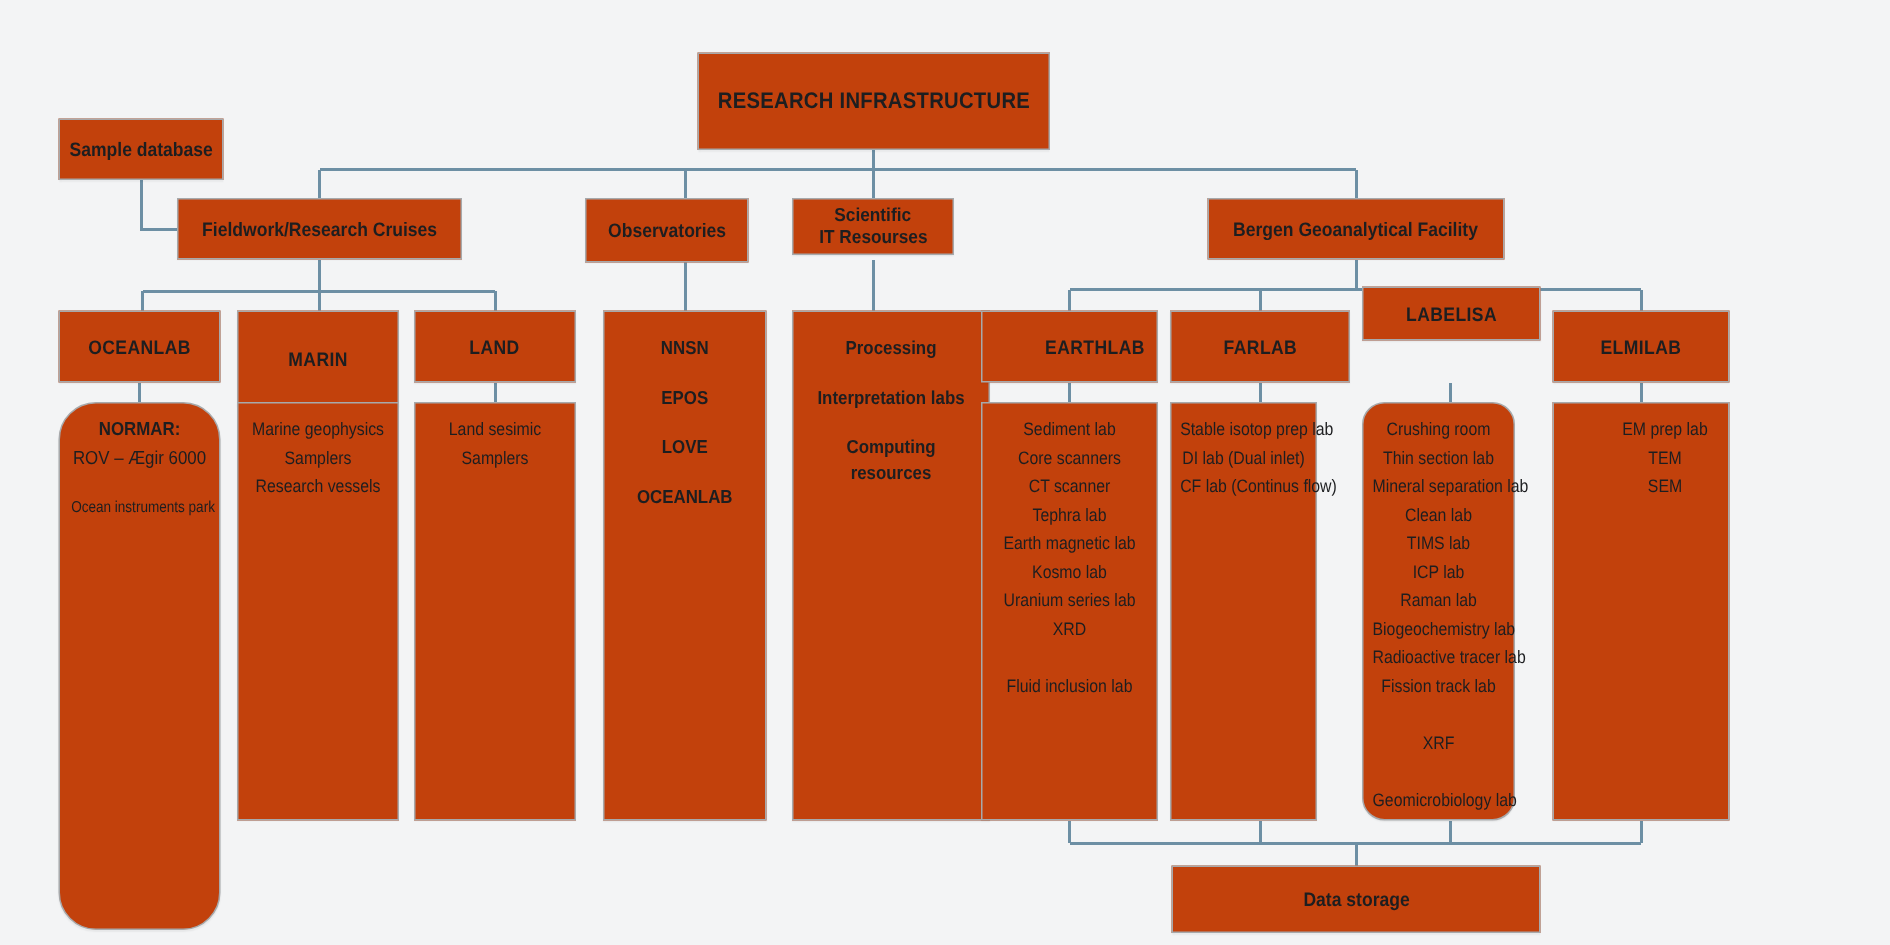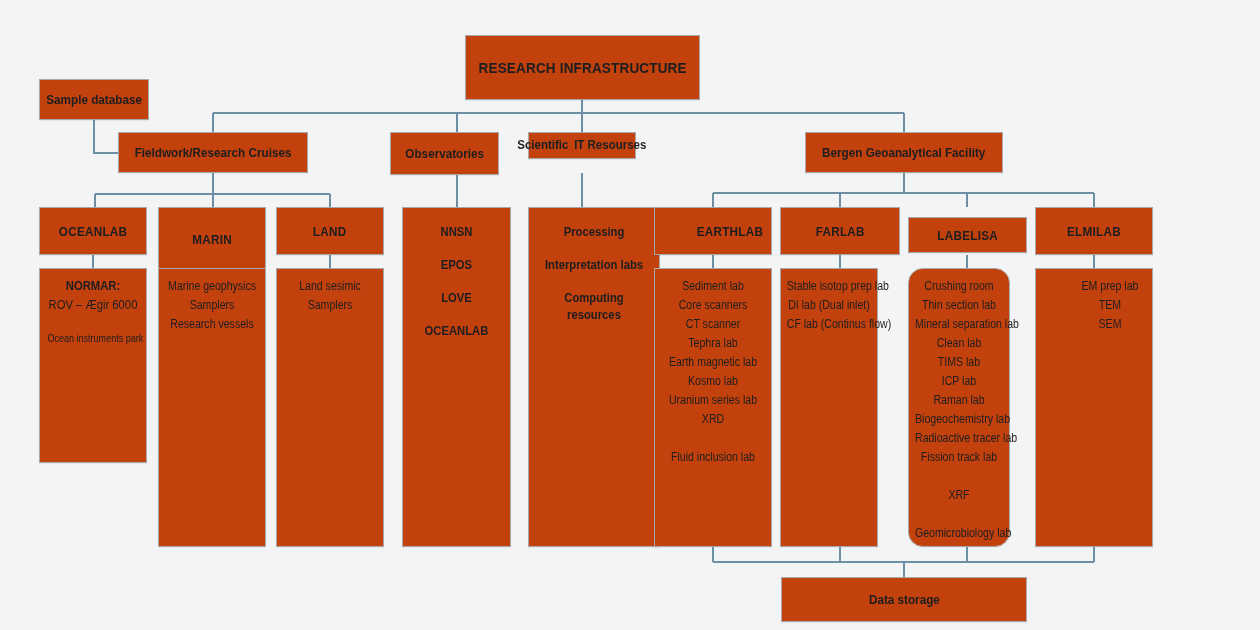--- a/index.html
+++ b/index.html
@@ -81,39 +81,39 @@
   <div class="box flexc" style="left:39px;top:79px;width:110px;height:41px;">
     <span class="cond h1-text">Sample database</span>
   </div>
 
   <div class="box flexc" style="left:118px;top:132px;width:190px;height:41px;">
     <span class="cond h1-text">Fieldwork/Research Cruises</span>
   </div>
   <div class="box flexc" style="left:390px;top:132px;width:109px;height:43px;">
     <span class="cond h1-text">Observatories</span>
   </div>
-  <div class="box flexc twoline" style="left:528px;top:132px;width:108px;height:27px;flex-direction:row;text-align:right;">
+  <div class="box flexc twoline" style="left:528px;top:132px;width:108px;height:38px;flex-direction:column;text-align:right;">
     <div>Scientific</div>
     <div>IT Resourses</div>
   </div>
   <div class="box flexc" style="left:805px;top:132px;width:198px;height:41px;">
     <span class="cond h1-text">Bergen Geoanalytical Facility</span>
   </div>
 
   <div class="box flexc" style="left:39px;top:207px;width:108px;height:48px;">
     <span class="cond h2-text">OCEANLAB</span>
   </div>
   <div class="box flexc" style="left:158px;top:207px;width:108px;height:64px;">
     <span class="cond h2-text">MARIN</span>
   </div>
   <div class="box flexc" style="left:276px;top:207px;width:108px;height:48px;">
     <span class="cond h2-text">LAND</span>
   </div>
 
-  <div class="box content" style="left:39px;top:268px;width:108px;height:195px;">
+  <div class="box content" style="left:39px;top:268px;width:108px;height:352px;border-radius:25px;">
     <div class="normar-title">NORMAR:</div>
     <div class="normar-line">ROV – Ægir 6000</div>
     <div class="normar-footer">Ocean instruments park</div>
   </div>
   <div class="box content" style="left:158px;top:268px;width:108px;height:279px;">
       <div class="line">Marine geophysics</div>
       <div class="line">Samplers</div>
       <div class="line">Research vessels</div>
     </div>
   <div class="box content" style="left:276px;top:268px;width:108px;height:279px;">
@@ -134,21 +134,21 @@
       <div class="line">Computing
 resources</div>
     </div>
 
   <div class="box flexc" style="left:654px;top:207px;width:118px;height:48px;padding-left:33px;">
     <span class="cond h2-text">EARTHLAB</span>
   </div>
   <div class="box flexc" style="left:780px;top:207px;width:120px;height:48px;">
     <span class="cond h2-text">FARLAB</span>
   </div>
-  <div class="box flexc" style="left:908px;top:217px;width:119px;height:36px;">
+  <div class="box flexc" style="left:908px;top:191px;width:119px;height:36px;">
     <span class="cond h2-text">LABELISA</span>
   </div>
   <div class="box flexc" style="left:1035px;top:207px;width:118px;height:48px;">
     <span class="cond h2-text">ELMILAB</span>
   </div>
 
   <div class="box content" style="left:654px;top:268px;width:118px;height:279px;">
       <div class="line">Sediment lab</div>
       <div class="line">Core scanners</div>
       <div class="line">CT scanner</div>

